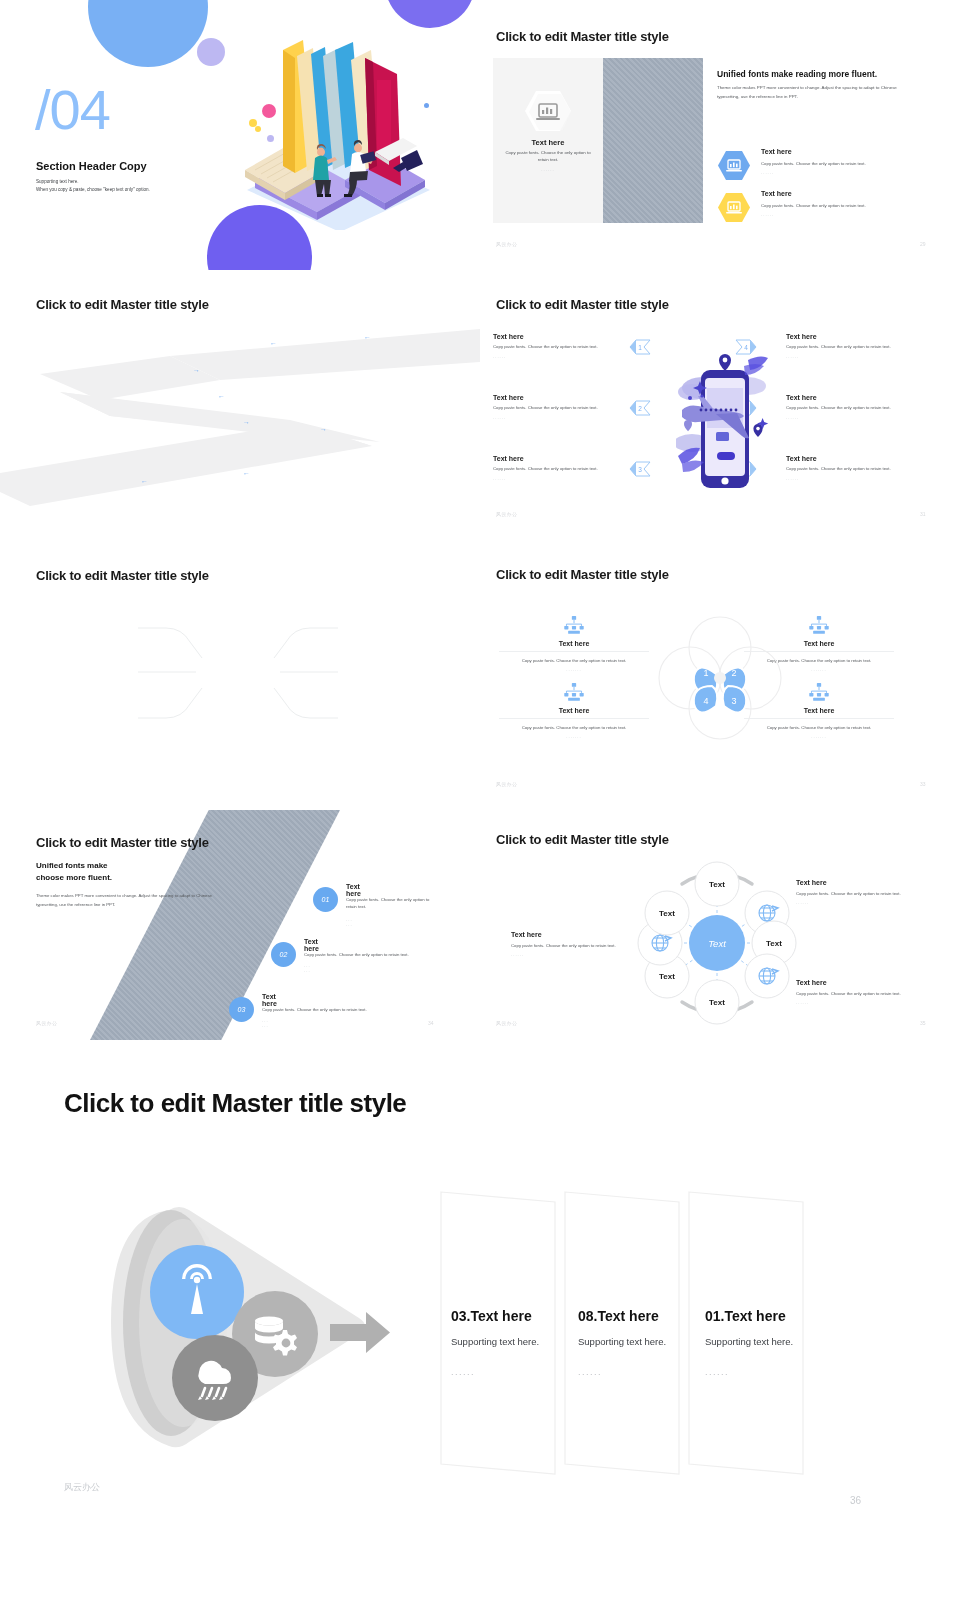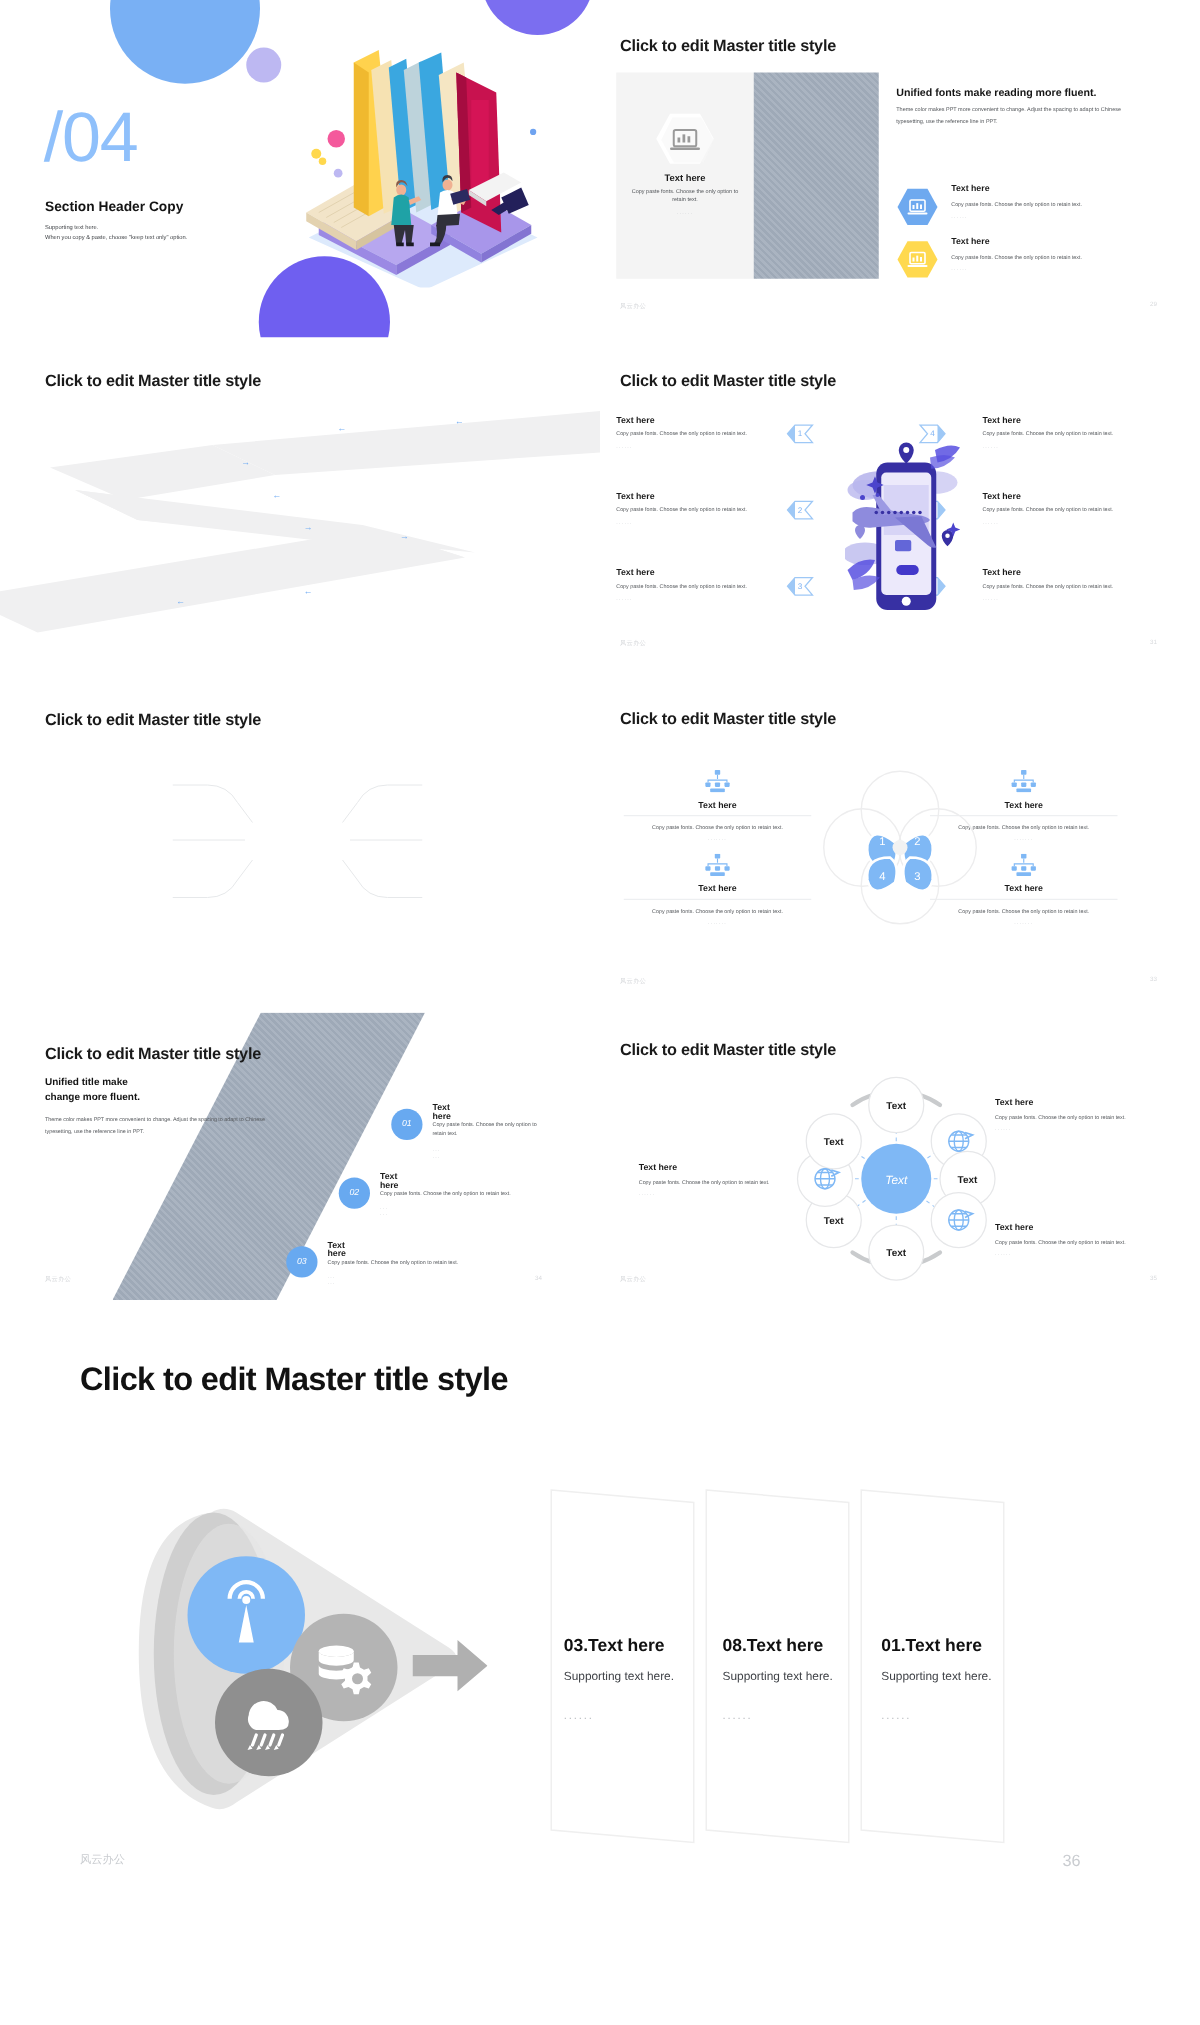--- a/index.html
+++ b/index.html
@@ -512,22 +512,22 @@
   </svg>
 
   <div class="footer-brand" style="left:16px; top:241px">风云办公</div>
   <div class="footer-num" style="left:440px; top:241px">33</div>
 </div>
 
 <div class="slide" id="s7">
   <div class="para"></div>
   <div class="sl-title t">Click to edit Master title style</div>
   <div class="sh">
-    <div>Unified title make</div>
-    <div>change more fluent.</div>
+    <div>Unified fonts make</div>
+    <div>choose more fluent.</div>
   </div>
   <div class="sp body-txt">Theme color makes PPT more convenient to change. Adjust the spacing to adapt to Chinese typesetting, use the reference line in PPT.</div>
 
   <div class="step">
     <div class="n" style="left:313px; top:97px">01</div>
     <div class="h th" style="left:346px; top:93px">Text here</div>
     <div class="p body-txt" style="left:346px; top:106px; width:90px">Copy paste fonts. Choose the only option to retain text.</div>
     <div class="d dots" style="left:346px; top:127px">... ...</div>
   </div>
 
@@ -690,14 +690,14 @@
 
   <div class="pan-h" style="left:578px; top:268px">08.Text here</div>
   <div class="pan-p" style="left:578px; top:296px">Supporting text here.</div>
   <div class="pan-d" style="left:578px; top:327px">......</div>
 
   <div class="pan-h" style="left:705px; top:268px">01.Text here</div>
   <div class="pan-p" style="left:705px; top:296px">Supporting text here.</div>
   <div class="pan-d" style="left:705px; top:327px">......</div>
 
   <div style="position:absolute; left:64px; top:441px; font-size:9px; color:#c9ccd0">风云办公</div>
-  <div style="position:absolute; left:850px; top:441px; font-size:13px; color:#c9ccd0">36</div>
+  <div style="position:absolute; left:850px; top:455px; font-size:10px; color:#c9ccd0">36</div>
 </div>
 
 </body></html>

